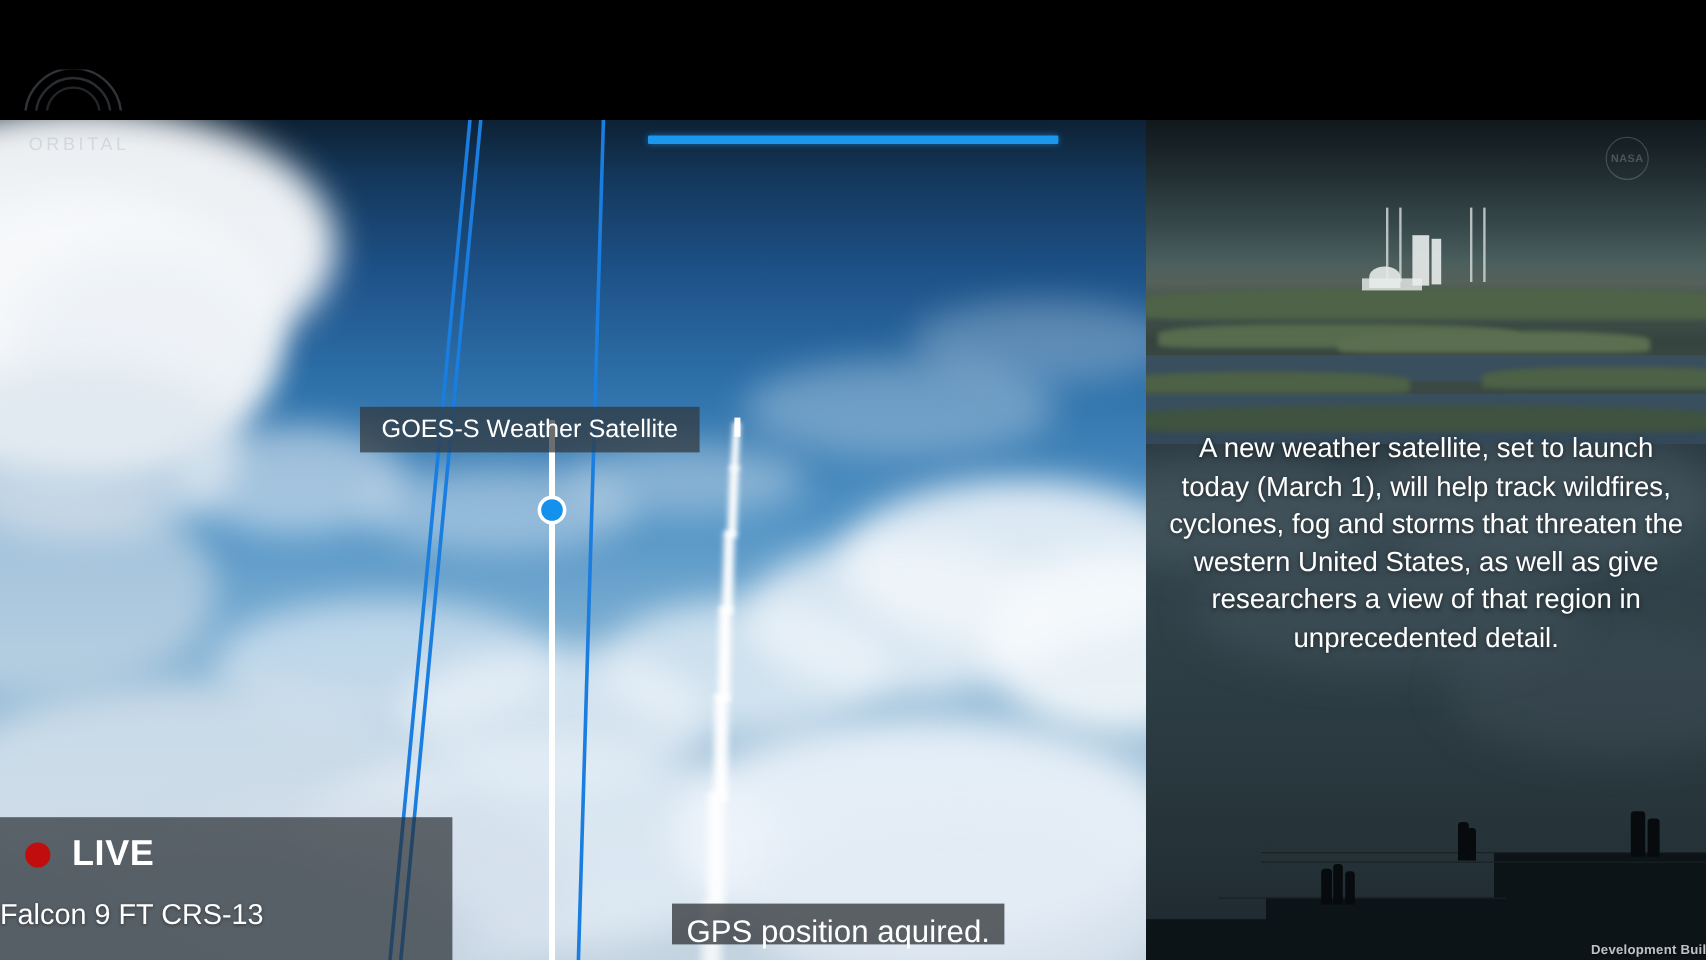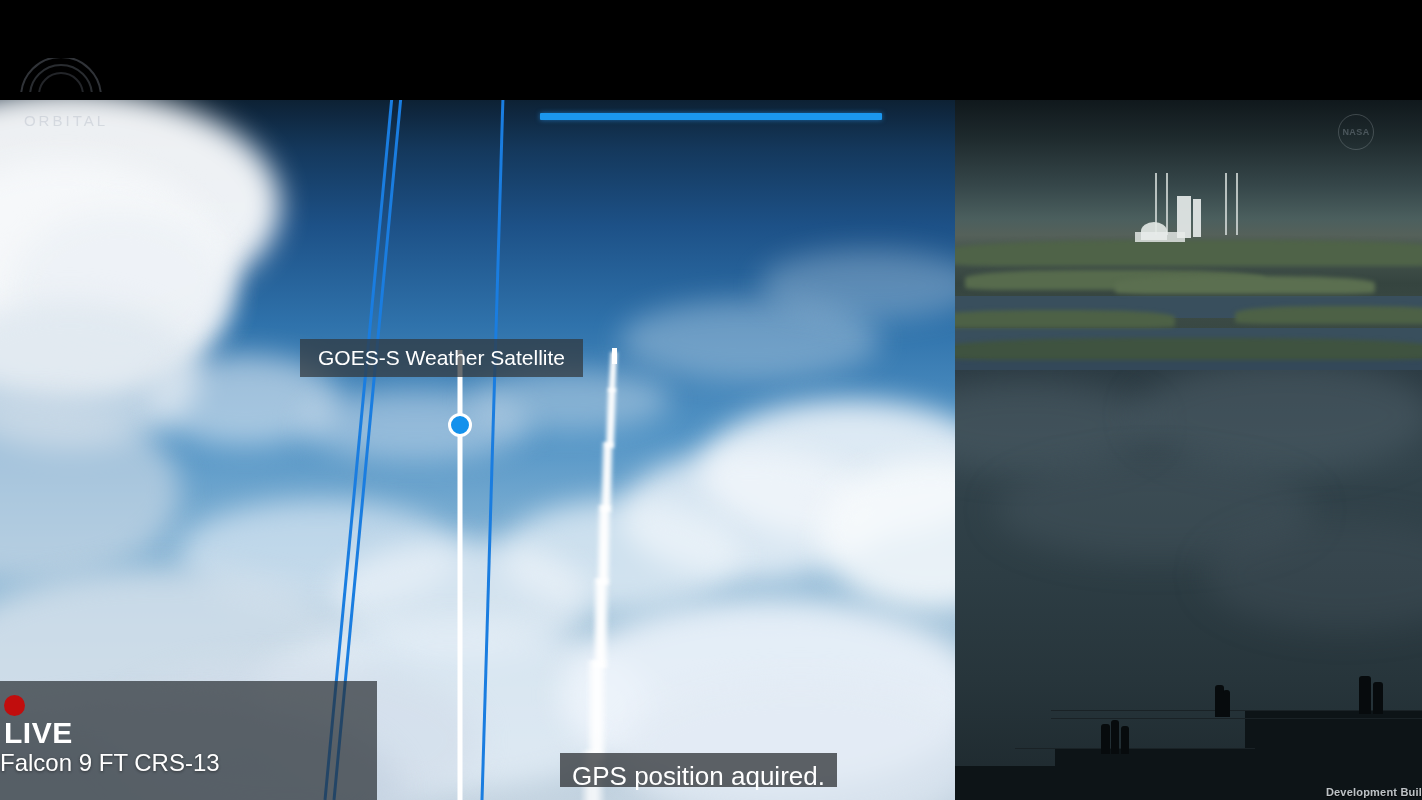--- a/index.html
+++ b/index.html
@@ -195,25 +195,24 @@
     position: absolute;
     left: 0px;
     top: 581px;
     width: 377px;
     height: 119px;
     background: rgba(40,46,50,0.70);
     z-index: 30;
   }
   #live-row {
     position: absolute;
-    left: 4px;
+    left: 21px;
     top: 14px;
     display: flex;
-    align-items: flex-start;
-    flex-direction: column;
+    align-items: center;
   }
   #live-dot {
     width: 21px;
     height: 21px;
     border-radius: 50%;
     background: #c10d0d;
     margin-right: 18px;
   }
   #live-text {
     color: #ffffff;
@@ -506,20 +505,21 @@
 
       <div class="person" style="left:260px; top:315px; width:9px; height:32px;"></div>
       <div class="person" style="left:268px; top:320px; width:7px; height:27px;"></div>
       <div class="person" style="left:146px; top:354px; width:9px; height:30px;"></div>
       <div class="person" style="left:156px; top:350px; width:8px; height:34px;"></div>
       <div class="person" style="left:166px; top:356px; width:8px; height:28px;"></div>
       <div class="person" style="left:404px; top:306px; width:12px; height:38px;"></div>
       <div class="person" style="left:418px; top:312px; width:10px; height:32px;"></div>
     </div>
 
+    <div id="panel-description">A new weather satellite, set to launch today (March 1), will help track wildfires, cyclones, fog and storms that threaten the western United States, as well as give researchers a view of that region in unprecedented detail.</div>
   </div>
 
 
   <div id="orbital-logo">
     <div class="rings">
       <span class="ring r1"></span>
       <span class="ring r2"></span>
       <span class="ring r3"></span>
     </div>
     <div class="wordmark">ORBITAL</div>

